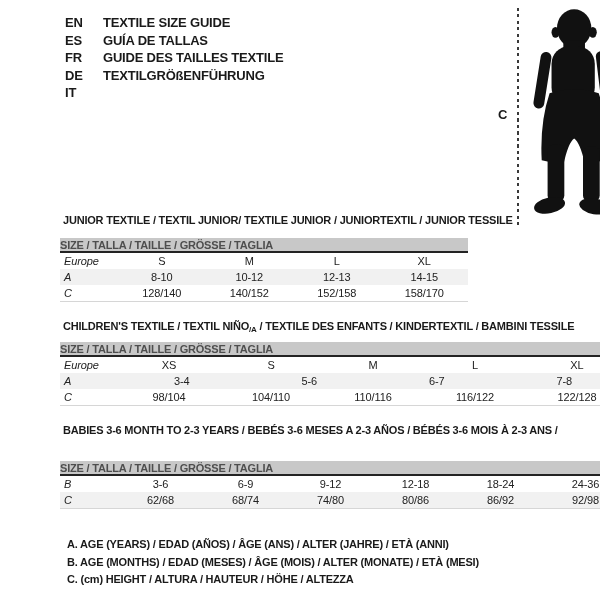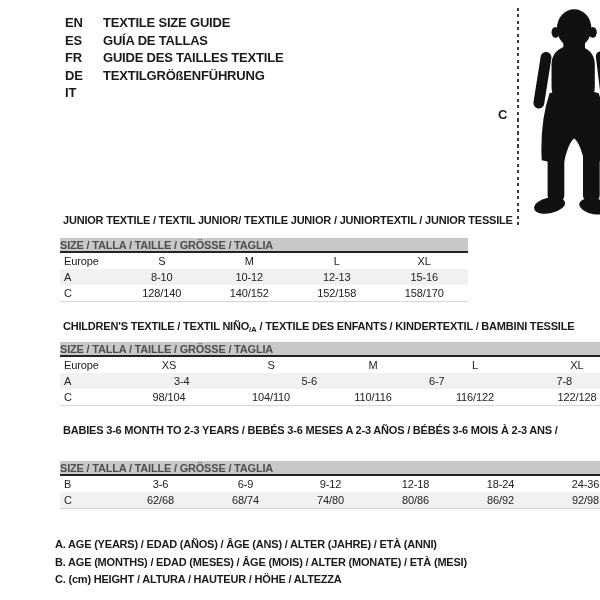--- a/index.html
+++ b/index.html
@@ -31,24 +31,24 @@
   #section-1 .table { top:23px; }
   #section-2 .table { top:38px; }
   .size-bar {
     height:15px; line-height:15px; background:var(--bar-bg,#c8c8c8);
     border-bottom:2px solid #232323; color:var(--bar-text,#4e4e4e);
     font-weight:bold; font-size:11px; letter-spacing:-0.2px; white-space:nowrap;
   }
   .rows { border-bottom:1px solid #d6d6d6; }
   .trow { display:flex; height:16px; line-height:16px; font-size:11px; color:#222222; letter-spacing:-0.1px; }
   .trow.shaded { background:var(--shaded-row,#f1f1f1); }
-  .tlabel { width:58px; padding-left:4px; }
+  .tlabel { width:58px; padding-left:4px;font-style:italic; }
   .tcell { flex:1; text-align:center; }
   
-  .notes { position:absolute; left:12px; top:536px; }
+  .notes { position:absolute; left:24px; top:536px; }
   .note { font-weight:bold; font-size:11px; line-height:17.5px; letter-spacing:-0.2px; white-space:nowrap; }
 </style>
 </head>
 <body>
 
 <div class="page">
 
   <div class="lang-block">
       <div class="lang-row">
         <span class="lang-code">EN</span>
@@ -101,21 +101,21 @@
             <div class="tcell">S</div>
             <div class="tcell">M</div>
             <div class="tcell">L</div>
             <div class="tcell">XL</div>
           </div>
           <div class="trow shaded">
             <div class="tlabel">A</div>
             <div class="tcell">8-10</div>
             <div class="tcell">10-12</div>
             <div class="tcell">12-13</div>
-            <div class="tcell">15-16</div>
+            <div class="tcell">14-15</div>
           </div>
           <div class="trow">
             <div class="tlabel">C</div>
             <div class="tcell">128/140</div>
             <div class="tcell">140/152</div>
             <div class="tcell">152/158</div>
             <div class="tcell">158/170</div>
           </div>
         </div>
     </div>

